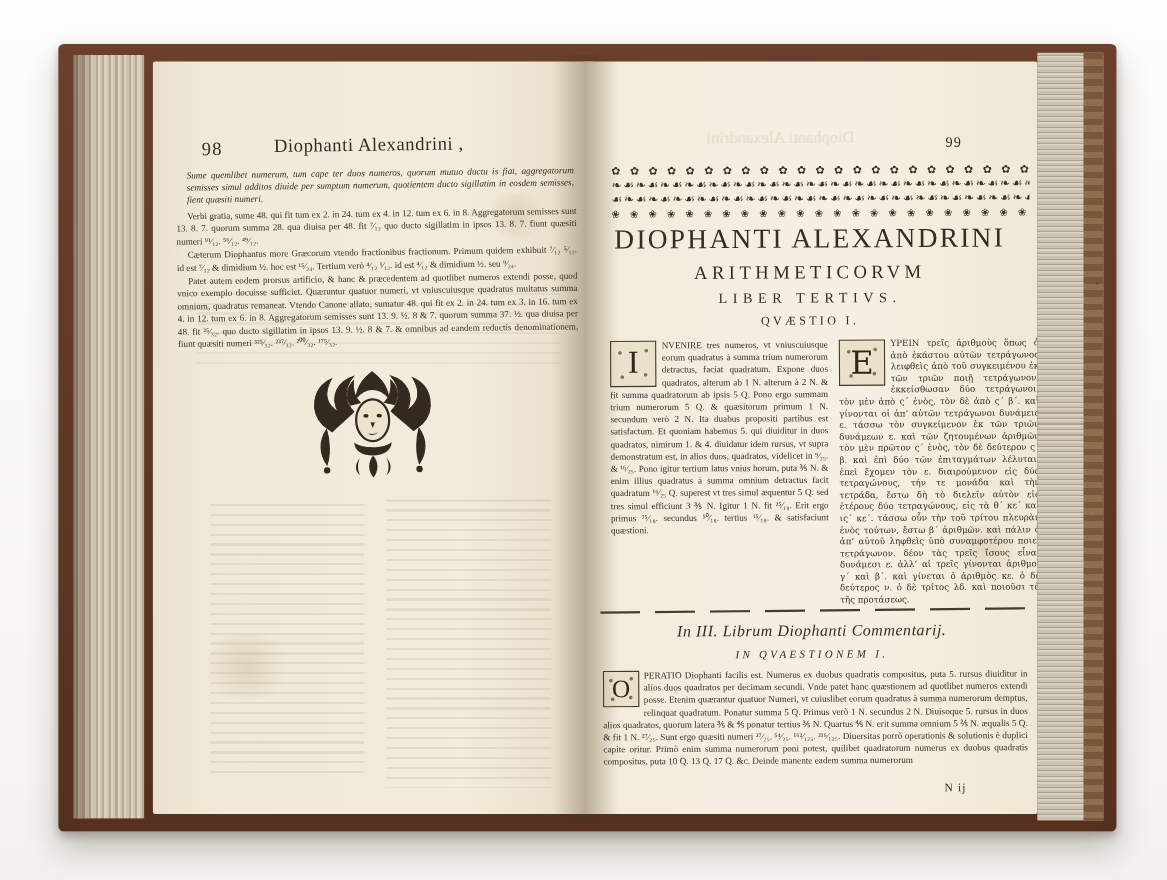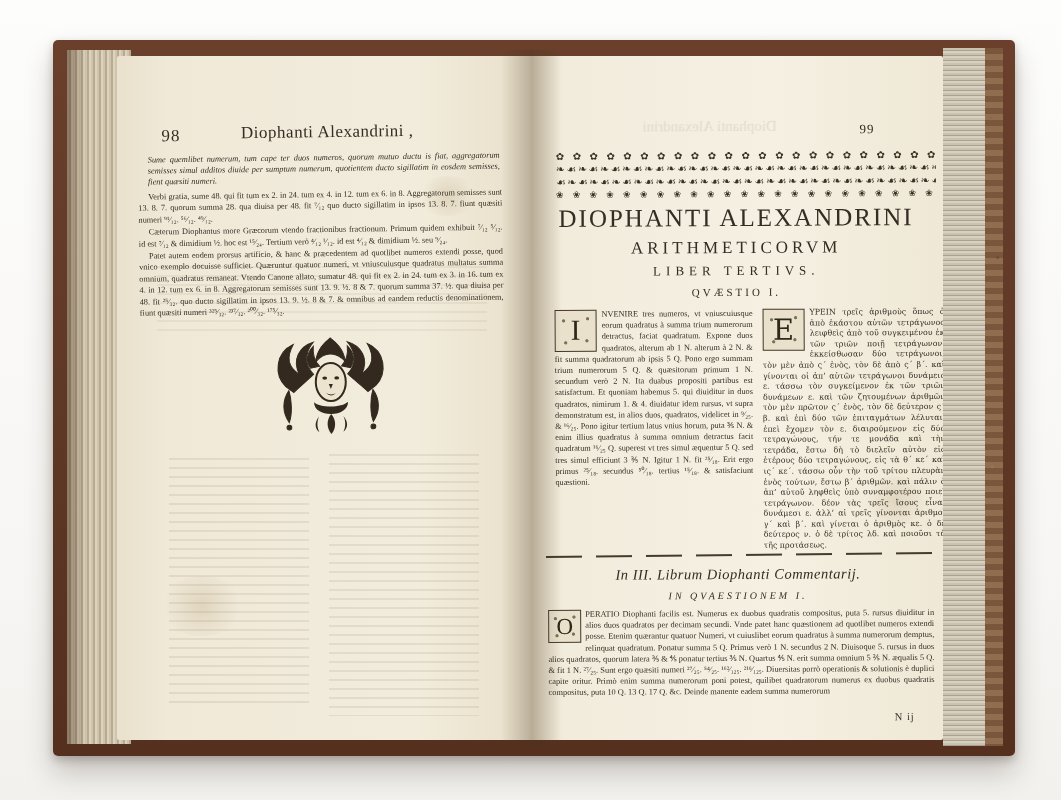--- a/index.html
+++ b/index.html
@@ -13,22 +13,22 @@
         background:repeating-linear-gradient(90deg,#cfc4ad 0 2px,#b7ab92 2px 4px,#ddd3bd 4px 6px),
         linear-gradient(90deg,rgba(90,60,40,.5),rgba(90,60,40,0) 30%);background-blend-mode:multiply;}
   .edges-right{position:absolute;right:12px;top:8px;width:60px;height:698px;
         background:repeating-linear-gradient(180deg,#c9c2b2 0 2px,#aaa28d 2px 3px,#d8d1bf 3px 5px);}
   .edges-right .marble{position:absolute;right:0;top:0;width:18px;height:100%;
         background:radial-gradient(circle at 30% 10%,#8a6a4a 1px,transparent 2px),
         radial-gradient(circle at 70% 30%,#6e4e33 1px,transparent 2px),
         radial-gradient(circle at 40% 60%,#93765a 1px,transparent 2px),
         repeating-linear-gradient(180deg,#7a573c 0 6px,#8f6d4e 6px 12px);}
   .page{position:absolute;top:16px;height:684px;overflow:hidden;}
-  .page-left{left:64px;width:400px;border-radius:2px 0 0 2px;
-        background:linear-gradient(90deg,#e9e1cd 0%,#f0e9d8 12%,#f2ecdc 70%,#e8dfc9 98%);padding-left:28px;}
+  .page-left{left:86px;width:400px;border-radius:2px 0 0 2px;
+        background:linear-gradient(90deg,#e9e1cd 0%,#f0e9d8 12%,#f2ecdc 70%,#e8dfc9 98%);}
   .page-right{left:478px;width:412px;border-radius:0 2px 2px 0;
         background:linear-gradient(90deg,#e3d9c2 0%,#f2ecdd 8%,#f5f0e2 60%,#efe8d6 100%);}
   .gutter{position:absolute;left:448px;top:10px;width:60px;height:696px;pointer-events:none;
         background:linear-gradient(90deg,rgba(70,50,30,0) 0%,rgba(70,50,30,.28) 50%,rgba(70,50,30,0) 100%);}
   .ink{color:#352c23;}
   
   .lp-content{position:absolute;left:0;top:0;width:100%;height:100%;transform:rotate(-0.8deg);}
   .lp-header{position:absolute;top:66px;left:0;width:100%;}
   .lp-pagenum{position:absolute;left:48px;top:2px;font-size:17px;letter-spacing:1px;}
   .lp-title{position:absolute;left:0;width:100%;text-align:center;font-size:17px;letter-spacing:.5px;}
@@ -65,21 +65,21 @@
                    radial-gradient(circle at 80% 20%,#7e7257 1.2px,transparent 2px),
                    radial-gradient(circle at 25% 80%,#7e7257 1.2px,transparent 2px),
                    radial-gradient(circle at 78% 75%,#7e7257 1.2px,transparent 2px),
                    #e9e1cc;}
   .dash-rule{position:absolute;top:498px;left:14px;width:388px;height:2px;transform:rotate(-.3deg);
         background:repeating-linear-gradient(90deg,#453a2c 0 36px,transparent 36px 50px);}
   .rp-comm-h1{position:absolute;top:510px;left:0;width:100%;text-align:center;font-style:italic;font-size:14.5px;letter-spacing:.5px;}
   .rp-comm-h2{position:absolute;top:534px;left:0;width:100%;text-align:center;font-style:italic;font-size:10px;letter-spacing:3px;}
   .rp-comm{position:absolute;top:552px;left:16px;width:386px;font-size:8.4px;line-height:11.2px;text-align:justify;}
   .dropcap-sm{width:31px;height:31px;font-size:23px;margin:1px 4px 0 0;}
-  .rp-sig{position:absolute;top:656px;left:326px;font-size:10.5px;letter-spacing:1px;margin-left:36px;}
+  .rp-sig{position:absolute;top:656px;left:326px;font-size:10.5px;letter-spacing:1px;}
   
   .fox{position:absolute;border-radius:50%;background:radial-gradient(circle,rgba(150,120,70,.18),rgba(150,120,70,0) 70%);}
 </style>
 </head>
 <body>
 
 <div class="photo">
   <div class="book">
     <div class="edges-left"></div>
     <div class="edges-right">

